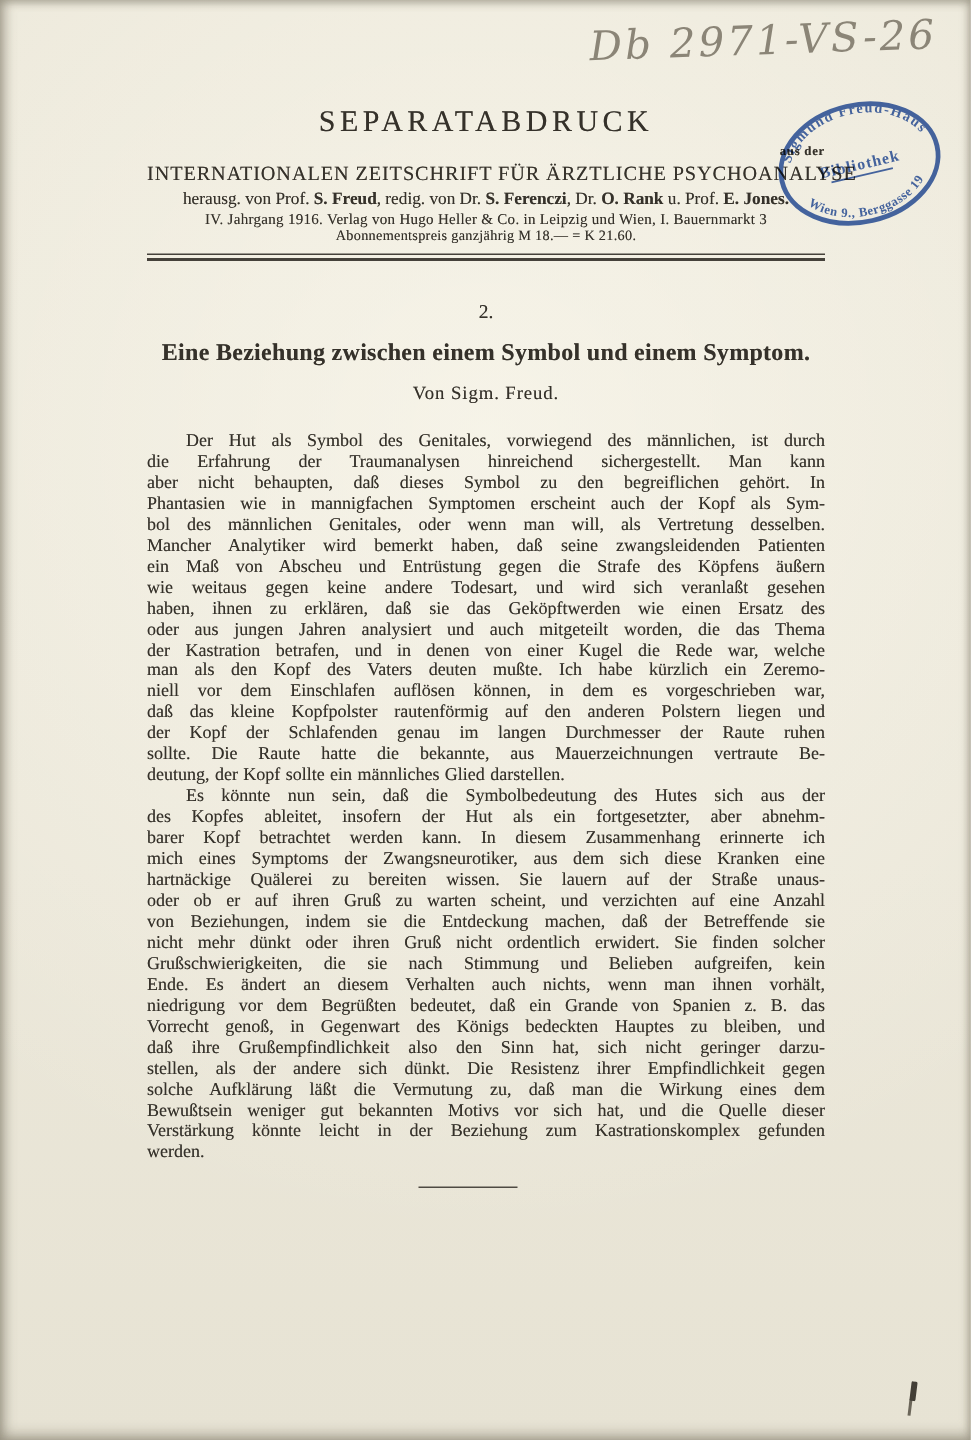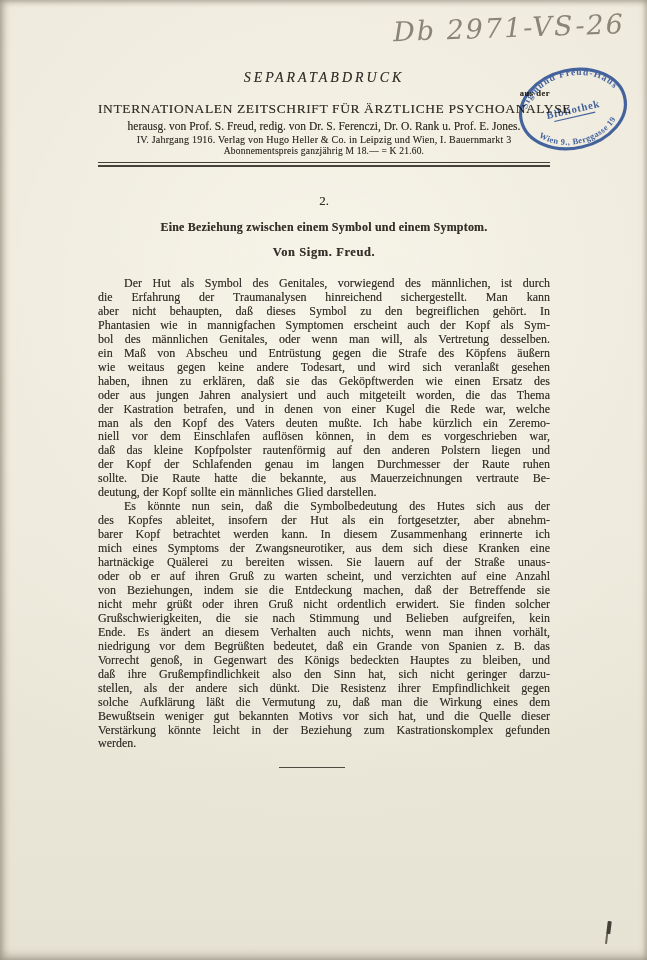--- a/index.html
+++ b/index.html
@@ -25,50 +25,50 @@
     text-shadow:0 0 0.4px rgba(53,49,42,0.55);
   }
   .handwriting{
     position:absolute;left:393px;top:12px;width:240px;
     font-family:"DejaVu Serif",serif;font-style:italic;
     font-size:27px;color:#8b8577;letter-spacing:2px;
     transform:rotate(-2deg);text-shadow:none;white-space:nowrap;
   }
   .hdr{ text-align:center; margin-top:70px; }
   .series-title{
-    font-size:14px;letter-spacing:3px;white-space:nowrap;font-style:italic;
+    font-size:20px;letter-spacing:3px;white-space:nowrap;
   }
   .series-sub{
     font-size:8.5px;font-weight:bold;margin-top:2px;letter-spacing:0.5px;text-align:right;
   }
   .journal-title{
     font-size:13.5px;letter-spacing:0.6px;margin-top:3px;white-space:nowrap;
   }
   .editors{
     font-size:11.5px;margin-top:3px;white-space:nowrap;
   }
-  .seg.bold{font-weight:normal;text-align:center;}
+  .seg.bold{font-weight:bold;text-align:center;}
   .imprint{
     font-size:10px;margin-top:2px;white-space:nowrap;letter-spacing:0.2px;
   }
   .price{
     font-size:9.5px;margin-top:1px;white-space:nowrap;letter-spacing:0.2px;
   }
   .header-rule{
     margin-top:6px;height:2px;
     border-top:1px solid #45413a;
     border-bottom:2.5px solid #45413a;
   }
   .art-no{ text-align:center;font-size:13px;margin-top:26px; }
   .art-title{
-    text-align:center;font-size:12px;font-weight:bold;
+    text-align:center;font-size:16px;font-weight:bold;
     letter-spacing:0.2px;margin-top:11px;white-space:nowrap;
   }
   .art-byline{
-    text-align:center;font-size:12.5px;font-weight:bold;
+    text-align:center;font-size:12.5px;font-weight:normal;
     letter-spacing:0.6px;margin-top:10px;
   }
   .bodytext{ margin-top:17px; }
   .bodyline{
     font-size:12px;line-height:13.95px;
     text-align:justify;text-align-last:justify;
     word-spacing:0.6px;
   }
   .para .bodyline:first-child{ text-indent:26px; }
   .para .bodyline:last-child{ text-align-last:left; }
@@ -111,41 +111,42 @@
     <div class="art-title">Eine Beziehung zwischen einem Symbol und einem Symptom.</div>
     <div class="art-byline">Von Sigm. Freud.</div>
 
     <div class="bodytext">
       <div class="para">
           <div class="bodyline">Der Hut als Symbol des Genitales, vorwiegend des männlichen, ist durch</div>
           <div class="bodyline">die Erfahrung der Traumanalysen hinreichend sichergestellt. Man kann</div>
           <div class="bodyline">aber nicht behaupten, daß dieses Symbol zu den begreiflichen gehört. In</div>
           <div class="bodyline">Phantasien wie in mannigfachen Symptomen erscheint auch der Kopf als Sym-</div>
           <div class="bodyline">bol des männlichen Genitales, oder wenn man will, als Vertretung desselben.</div>
+          <div class="bodyline">Mancher Analytiker wird bemerkt haben, daß seine zwangsleidenden Patienten</div>
           <div class="bodyline">ein Maß von Abscheu und Entrüstung gegen die Strafe des Köpfens äußern</div>
           <div class="bodyline">wie weitaus gegen keine andere Todesart, und wird sich veranlaßt gesehen</div>
           <div class="bodyline">haben, ihnen zu erklären, daß sie das Geköpftwerden wie einen Ersatz des</div>
           <div class="bodyline">oder aus jungen Jahren analysiert und auch mitgeteilt worden, die das Thema</div>
           <div class="bodyline">der Kastration betrafen, und in denen von einer Kugel die Rede war, welche</div>
           <div class="bodyline">man als den Kopf des Vaters deuten mußte. Ich habe kürzlich ein Zeremo-</div>
           <div class="bodyline">niell vor dem Einschlafen auflösen können, in dem es vorgeschrieben war,</div>
           <div class="bodyline">daß das kleine Kopfpolster rautenförmig auf den anderen Polstern liegen und</div>
           <div class="bodyline">der Kopf der Schlafenden genau im langen Durchmesser der Raute ruhen</div>
           <div class="bodyline">sollte. Die Raute hatte die bekannte, aus Mauerzeichnungen vertraute Be-</div>
           <div class="bodyline">deutung, der Kopf sollte ein männliches Glied darstellen.</div>
         </div>
       <div class="para">
           <div class="bodyline">Es könnte nun sein, daß die Symbolbedeutung des Hutes sich aus der</div>
           <div class="bodyline">des Kopfes ableitet, insofern der Hut als ein fortgesetzter, aber abnehm-</div>
           <div class="bodyline">barer Kopf betrachtet werden kann. In diesem Zusammenhang erinnerte ich</div>
           <div class="bodyline">mich eines Symptoms der Zwangsneurotiker, aus dem sich diese Kranken eine</div>
           <div class="bodyline">hartnäckige Quälerei zu bereiten wissen. Sie lauern auf der Straße unaus-</div>
           <div class="bodyline">oder ob er auf ihren Gruß zu warten scheint, und verzichten auf eine Anzahl</div>
           <div class="bodyline">von Beziehungen, indem sie die Entdeckung machen, daß der Betreffende sie</div>
-          <div class="bodyline">nicht mehr grüßt oder ihren Gruß nicht ordentlich erwidert. Sie finden solcher</div>
+          <div class="bodyline">nicht mehr dünkt oder ihren Gruß nicht ordentlich erwidert. Sie finden solcher</div>
           <div class="bodyline">Grußschwierigkeiten, die sie nach Stimmung und Belieben aufgreifen, kein</div>
           <div class="bodyline">Ende. Es ändert an diesem Verhalten auch nichts, wenn man ihnen vorhält,</div>
           <div class="bodyline">niedrigung vor dem Begrüßten bedeutet, daß ein Grande von Spanien z. B. das</div>
           <div class="bodyline">Vorrecht genoß, in Gegenwart des Königs bedeckten Hauptes zu bleiben, und</div>
           <div class="bodyline">daß ihre Grußempfindlichkeit also den Sinn hat, sich nicht geringer darzu-</div>
           <div class="bodyline">stellen, als der andere sich dünkt. Die Resistenz ihrer Empfindlichkeit gegen</div>
           <div class="bodyline">solche Aufklärung läßt die Vermutung zu, daß man die Wirkung eines dem</div>
           <div class="bodyline">Bewußtsein weniger gut bekannten Motivs vor sich hat, und die Quelle dieser</div>
           <div class="bodyline">Verstärkung könnte leicht in der Beziehung zum Kastrationskomplex gefunden</div>
           <div class="bodyline">werden.</div>

